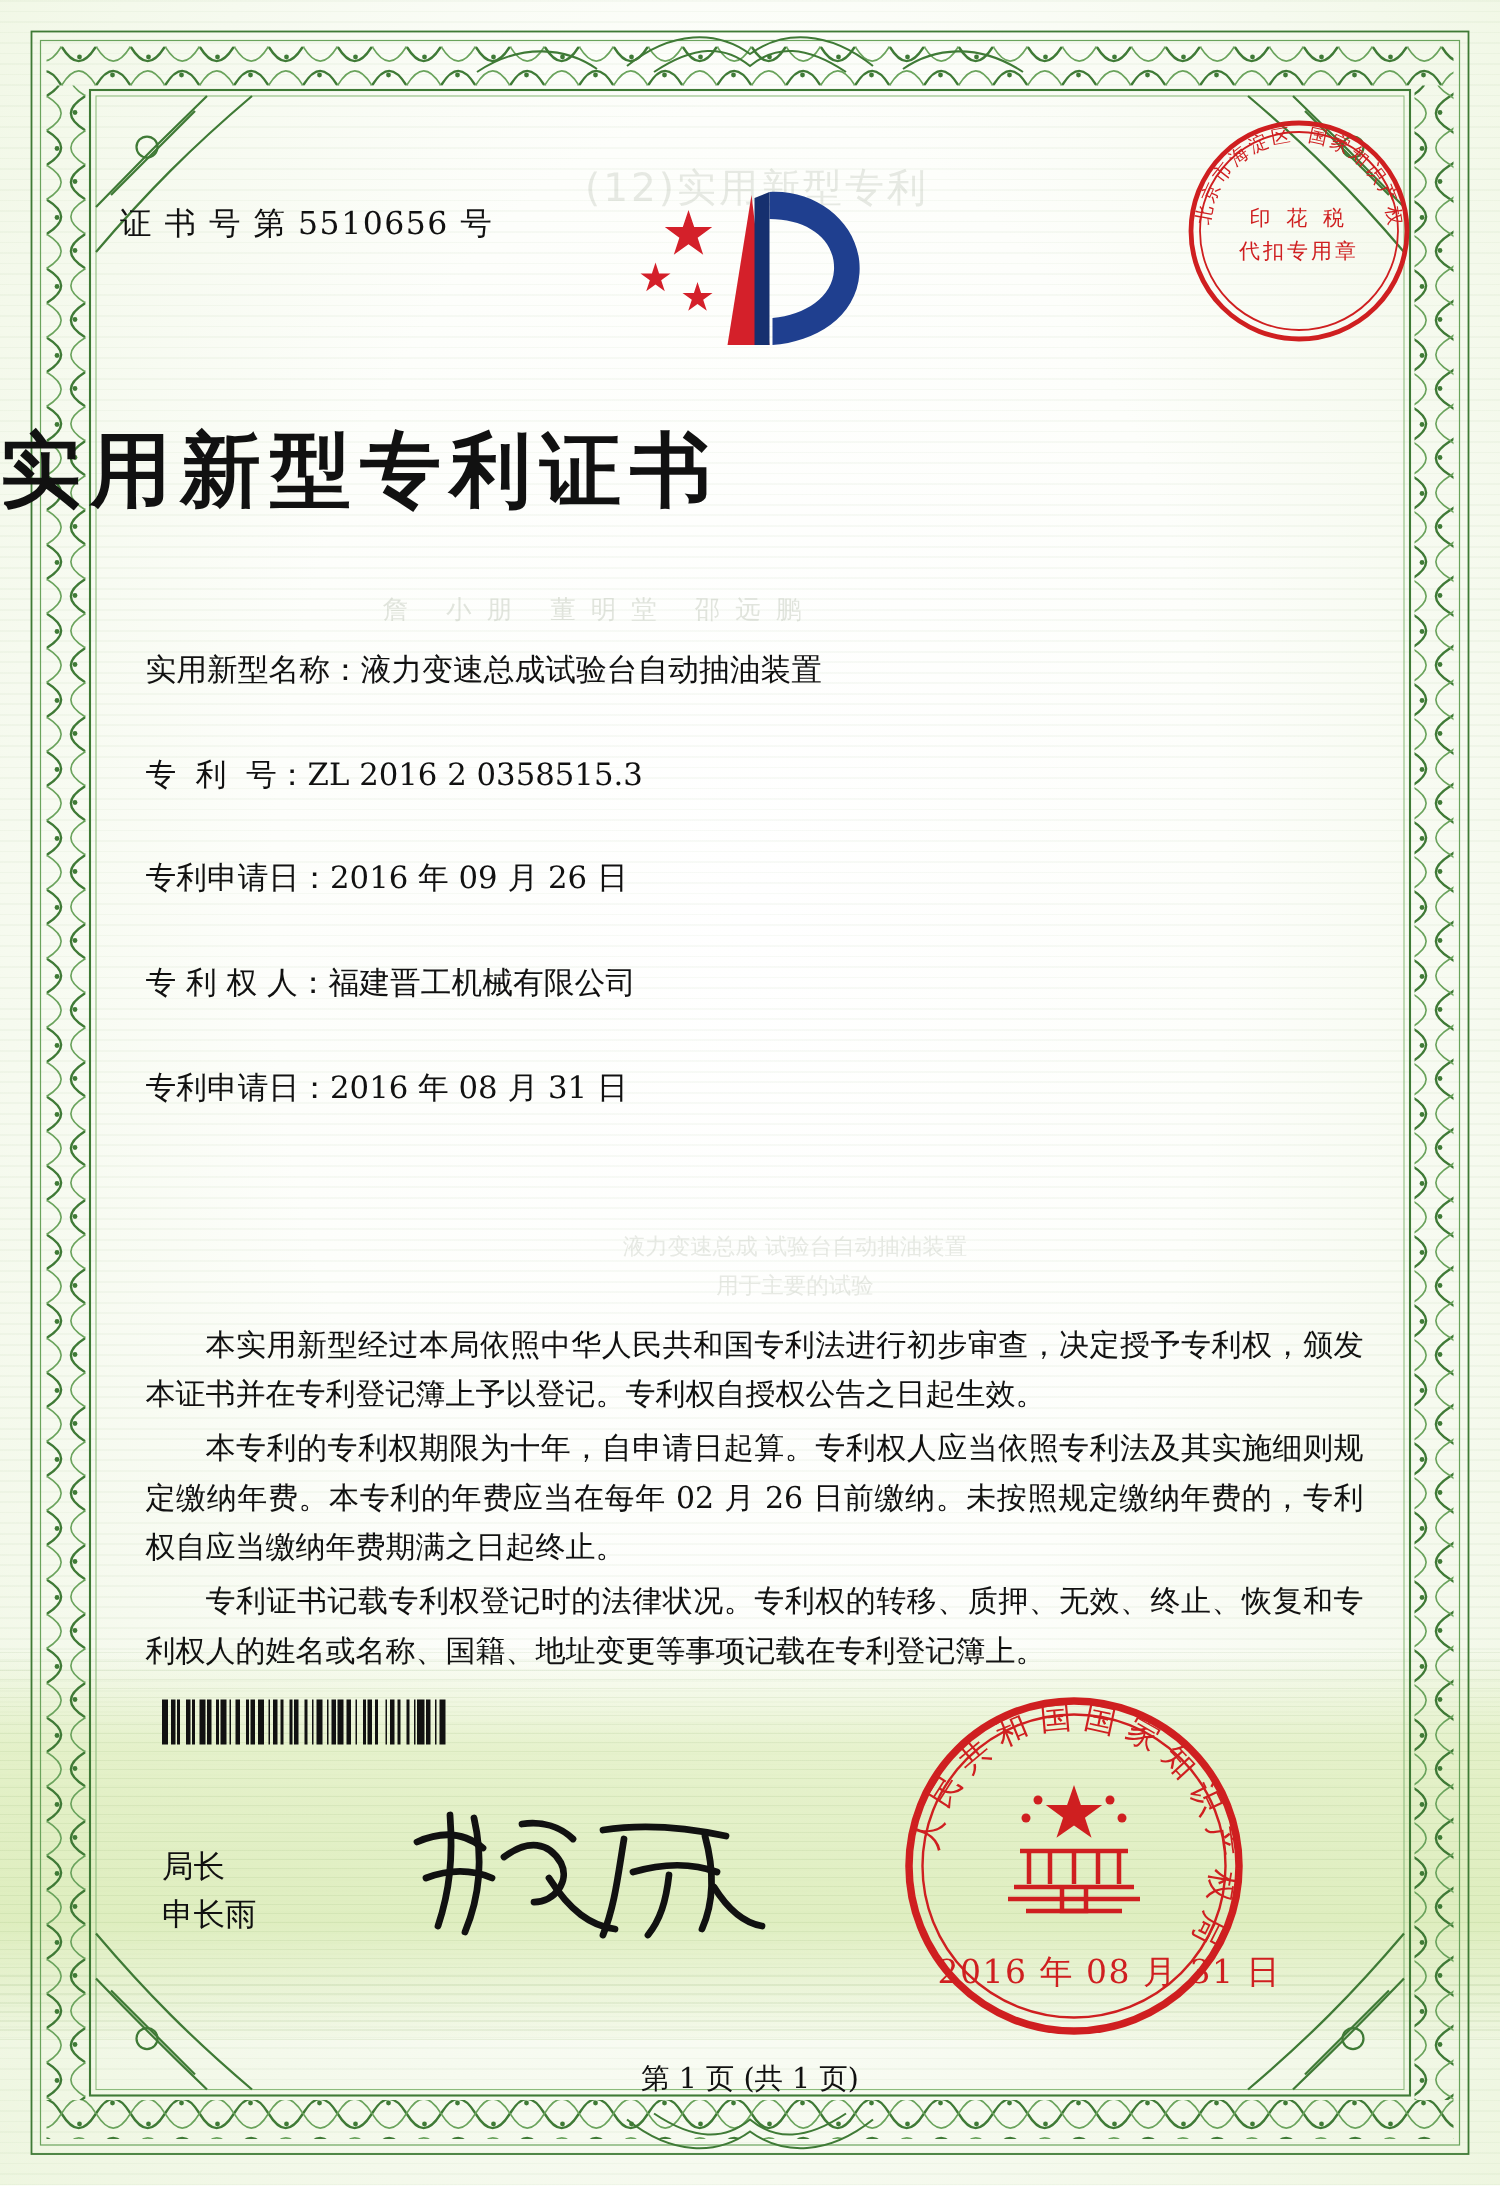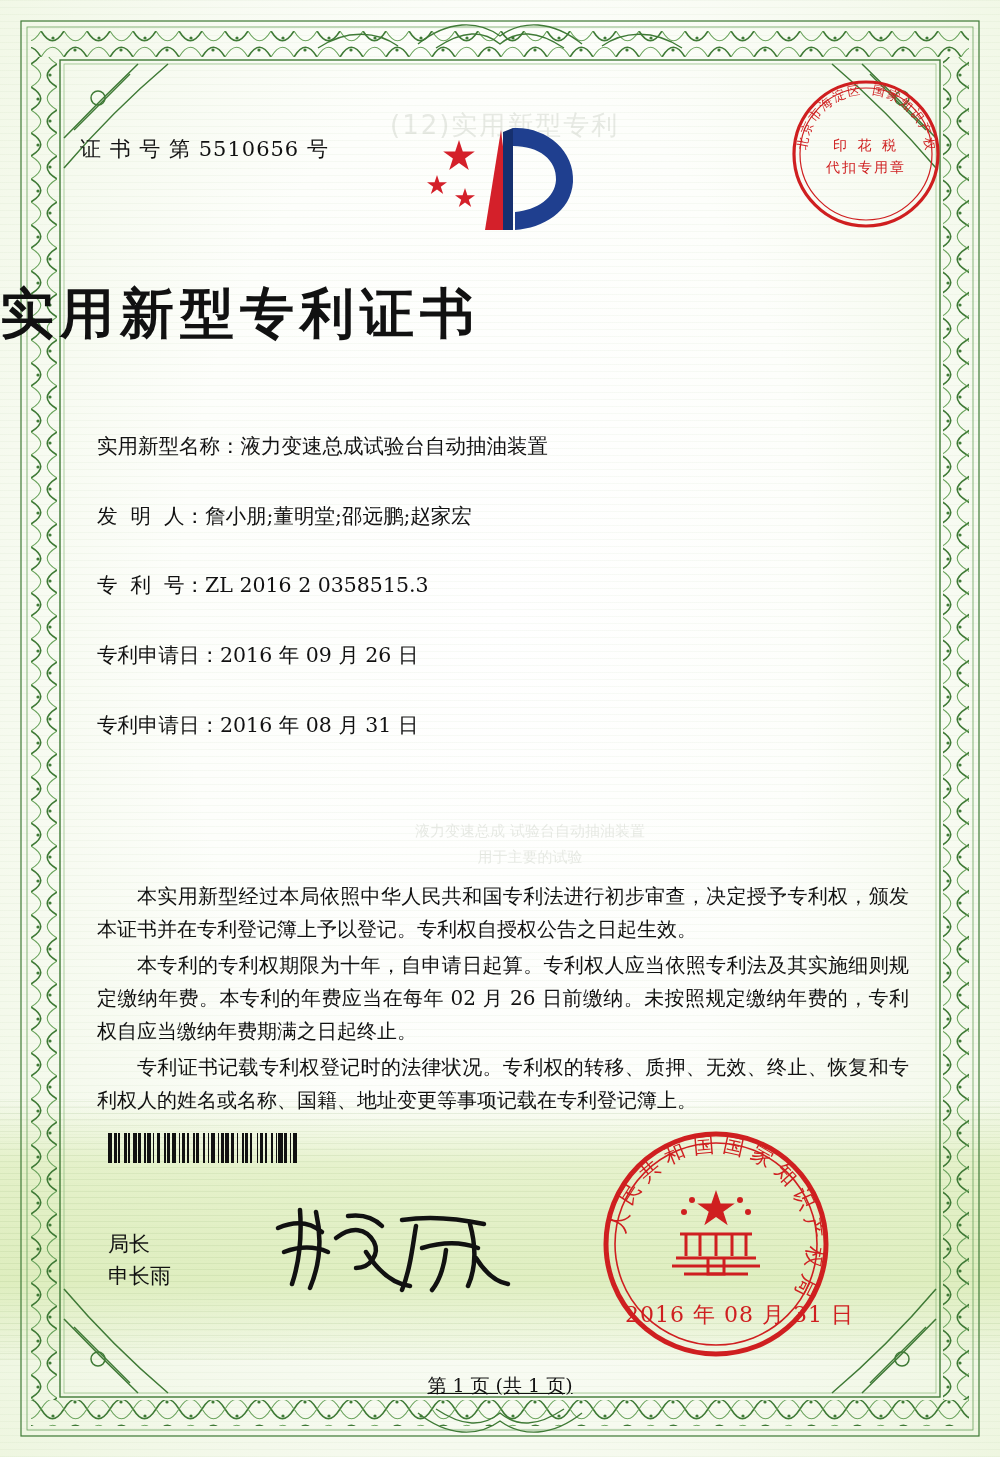--- a/index.html
+++ b/index.html
@@ -187,21 +187,20 @@
     white-space: nowrap;
   }
 
   .footer {
     position: absolute;
     left: 0; right: 0; top: 1373px;
     text-align: center;
     font-size: 19px;
     color: #111;
     font-family: "DejaVu Serif", "Liberation Serif", serif;
-    text-decoration: underline;
   }
 </style>
 </head>
 <body>
 
 <div class="page">
 
   <div class="guilloche"></div>
   <div class="bottom-tint"></div>
 
@@ -262,20 +261,21 @@
         <path d="M918 1271 C 884 1311, 854 1341, 814 1375"></path>
         <path d="M908 1309 C 886 1331, 874 1343, 852 1365"></path>
         <circle cx="884" cy="1341" r="7"></circle>
       </g>
     </svg>
   </div>
 
   <div class="content">
 
     <div class="ghost-title">(12)实用新型专利</div>
+    <div class="ghost-names">詹 小朋  董明堂  邵远鹏</div>
 
     <div class="cert-number">证 书 号 第 5510656 号</div>
 
     <div class="logo">
       <svg width="175" height="140" viewBox="0 0 175 140" xmlns="http://www.w3.org/2000/svg">
 
         <g fill="#d4202a">
           <polygon points="44,20 47.8,31.4 59.8,31.4 50.1,38.5 53.8,49.9 44,42.9 34.2,49.9 37.9,38.5 28.2,31.4 40.2,31.4"></polygon>
           <polygon points="22,55 24.4,62.3 32,62.3 25.8,66.8 28.2,74.1 22,69.6 15.8,74.1 18.2,66.8 12,62.3 19.6,62.3"></polygon>
           <polygon points="50,68 52.4,75.3 60,75.3 53.8,79.8 56.2,87.1 50,82.6 43.8,87.1 46.2,79.8 40,75.3 47.6,75.3"></polygon>
@@ -288,27 +288,27 @@
       </svg>
     </div>
 
     <div class="main-title">实用新型专利证书</div>
 
     <div class="fields">
       <div class="field-row">
         <span class="field-label">实用新型名称：</span><span class="field-value">液力变速总成试验台自动抽油装置</span>
       </div>
       <div class="field-row">
-        <span class="field-label">发  明  人：</span><span class="field-value">詹小朋;董明堂;邵远鹏;赵家宏</span>
-      </div>
-      <div class="field-row">
         <span class="field-label">专  利  号：</span><span class="field-value">ZL 2016 2 0358515.3</span>
       </div>
       <div class="field-row">
         <span class="field-label">专利申请日：</span><span class="field-value">2016 年 09 月 26 日</span>
+      </div>
+      <div class="field-row">
+        <span class="field-label">专 利 权 人：</span><span class="field-value">福建晋工机械有限公司</span>
       </div>
       <div class="field-row">
         <span class="field-label">专利申请日：</span><span class="field-value">2016 年 08 月 31 日</span>
       </div>
     </div>
 
     <div class="ghost-block">液力变速总成
 试验台自动抽油装置
 用于主要的试验</div>
 

